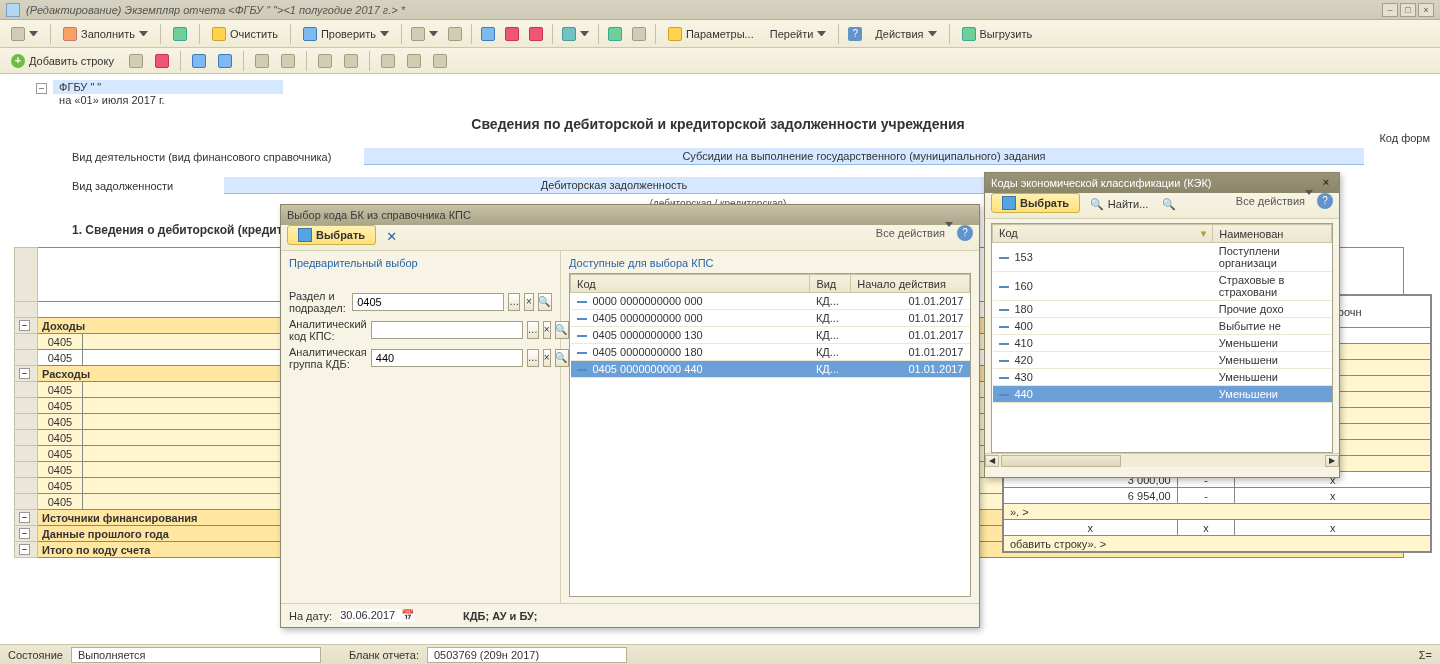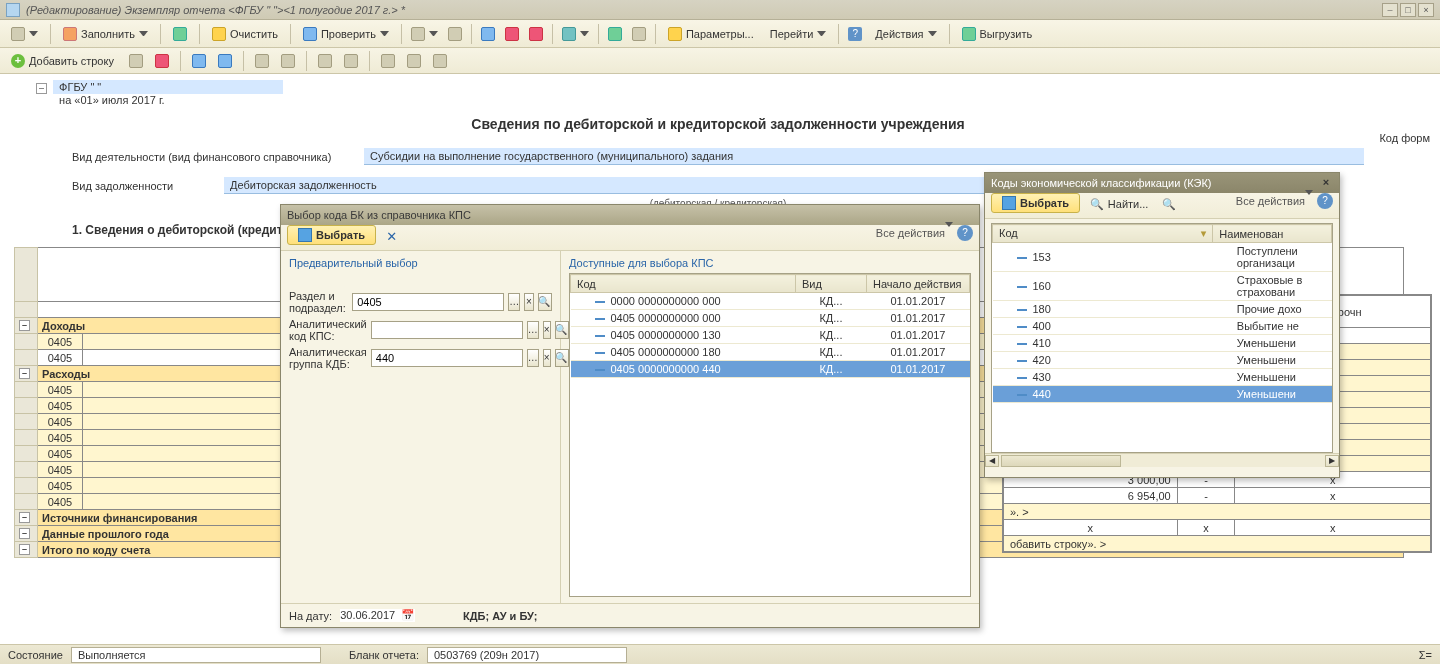--- a/index.html
+++ b/index.html
@@ -30,21 +30,21 @@
   .green-plus { width: 14px; height: 14px; border-radius: 50%; background: #6cbf3e; color: #fff; text-align: center; line-height: 13px; font-weight: bold; font-size: 11px; }
   
   .content { position: relative; height: calc(100% - 20px - 28px - 26px - 20px); overflow: hidden; background: #fff; }
   .doc-header { padding: 6px 40px 2px 36px; background: #fff; }
   .org-line { background: #d5e8ff; padding: 1px 6px; display: inline-block; min-width: 230px; }
   .date-line { padding: 1px 6px; }
   .doc-title { text-align: center; font-weight: bold; font-size: 14px; padding: 10px 0 14px 0; }
   .kodform { position: absolute; right: 10px; top: 58px; font-size: 11px; }
   .field-row { display: flex; align-items: center; padding: 2px 36px; gap: 12px; }
   .field-label { width: 280px; }
-  .field-value { flex: 1; background: #d5e8ff; padding: 2px 6px; border-bottom: 1px solid #99bde0; }
+  .field-value { flex: 1; background: #d5e8ff; padding: 2px 6px; border-bottom: 1px solid #99bde0; text-align: center; }
   .field-value.short { max-width: 780px; }
   .debtype-note { text-align: center; font-size: 10px; color: #555; padding: 2px; }
   .section-title { padding: 12px 36px 8px 36px; font-weight: bold; font-size: 12px; }
   
   .data-area { padding: 0 36px 4px 14px; overflow: auto; }
   .data-table { border-collapse: collapse; width: 100%; font-size: 11px; }
   .data-table td, .data-table th { border: 1px solid #888; padding: 1px 4px; height: 16px; }
   .data-table .group td { background: #ffe6a1; font-weight: bold; }
   .data-table .yl td { background: #fff6cf; }
   .data-table .ed td { background: #fff; }
@@ -71,21 +71,21 @@
   .dlg-leftpane { width: 280px; padding: 6px 8px; border-right: 1px solid #d5d0b3; }
   .dlg-leftpane .grp-title { color: #2a65a8; font-size: 11px; margin-bottom: 21px; }
   .dlg-row { display: flex; align-items: center; margin: 4px 0; gap: 4px; font-size: 11px; }
   .dlg-row label { width: 130px; }
   .inp { flex: 1; background: #fff; border: 1px solid #a6a186; height: 18px; padding: 0 4px; font-size: 11px; }
   .inp-btn { width: 18px; height: 18px; background: linear-gradient(#fff,#e9e5cd); border: 1px solid #a6a186; text-align: center; line-height: 16px; font-size: 10px; cursor: default; }
   .dlg-rightpane { flex: 1; padding: 6px 8px; display: flex; flex-direction: column; }
   .grid { flex: 1; border: 1px solid #a6a186; background: #fff; overflow: auto; }
   .grid table { border-collapse: collapse; width: 100%; font-size: 11px; }
   .grid th { background: linear-gradient(#f4f1de,#e9e5cd); border: 1px solid #ccc6a8; padding: 2px 6px; text-align: left; height: 18px; font-weight: normal; }
-  .grid td { border-bottom: 1px solid #ede9d1; padding: 2px 24px; height: 17px; }
+  .grid td { border-bottom: 1px solid #ede9d1; padding: 2px 6px; height: 17px; }
   .grid tr.sel td { background: #6a9fd8; color: #fff; }
   .node-ic { display: inline-block; width: 10px; height: 2px; background: #4f8cc7; margin-right: 6px; vertical-align: middle; }
   .dlg-footer { height: 24px; display: flex; align-items: center; padding: 0 8px; gap: 8px; border-top: 1px solid #d5d0b3; font-size: 11px; }
   
   .dlg-right-actions { margin-left: auto; display: flex; align-items: center; gap: 4px; }
   .link-grey { color: #555; }
   
   .hscroll { height: 14px; background: #f0ecd6; border-top: 1px solid #d5d0b3; display: flex; align-items: center; }
   .hscroll .lbtn, .hscroll .rbtn { width: 14px; height: 12px; background: linear-gradient(#f7f4e5,#e6e2c8); border: 1px solid #bcb796; text-align: center; font-size: 8px; line-height: 10px; }
   .hscroll .thumb { width: 120px; height: 12px; background: linear-gradient(#ece8d0,#ddd8bb); border: 1px solid #bcb796; margin: 0 2px; }

